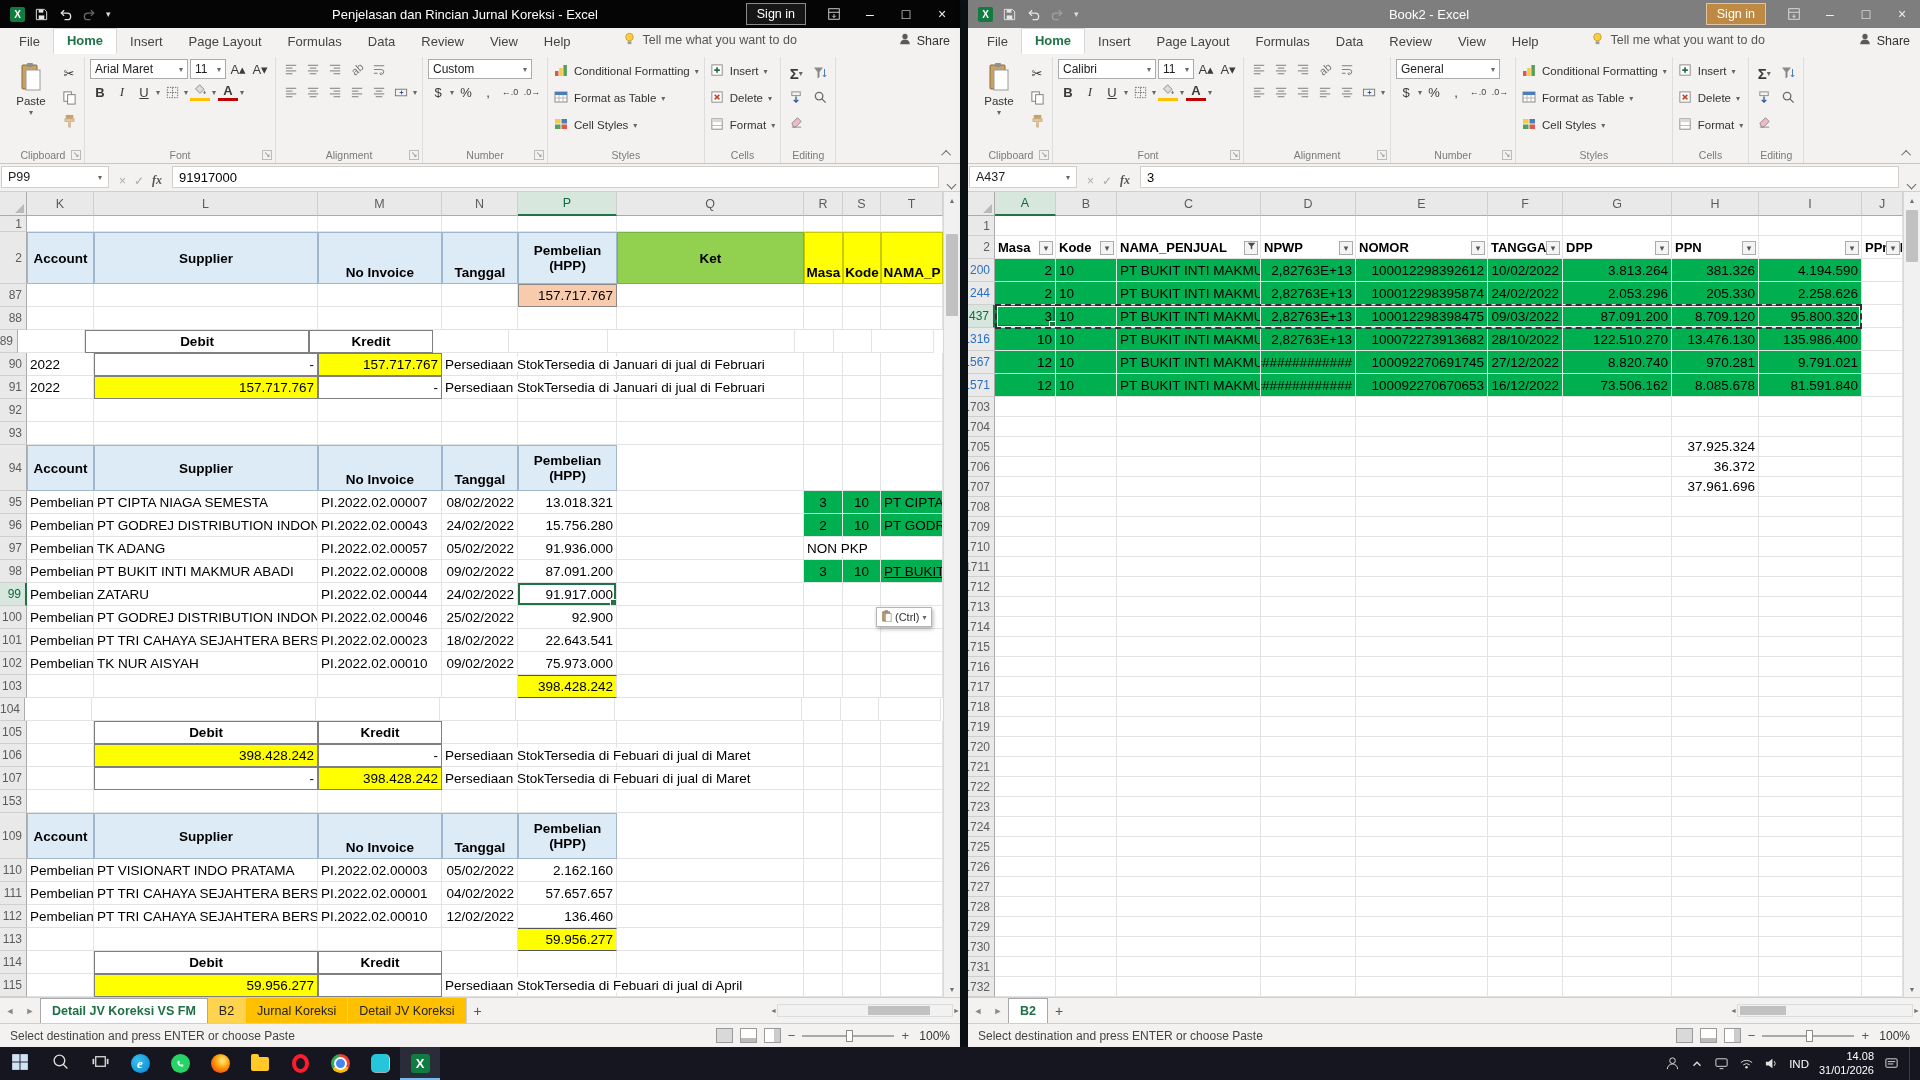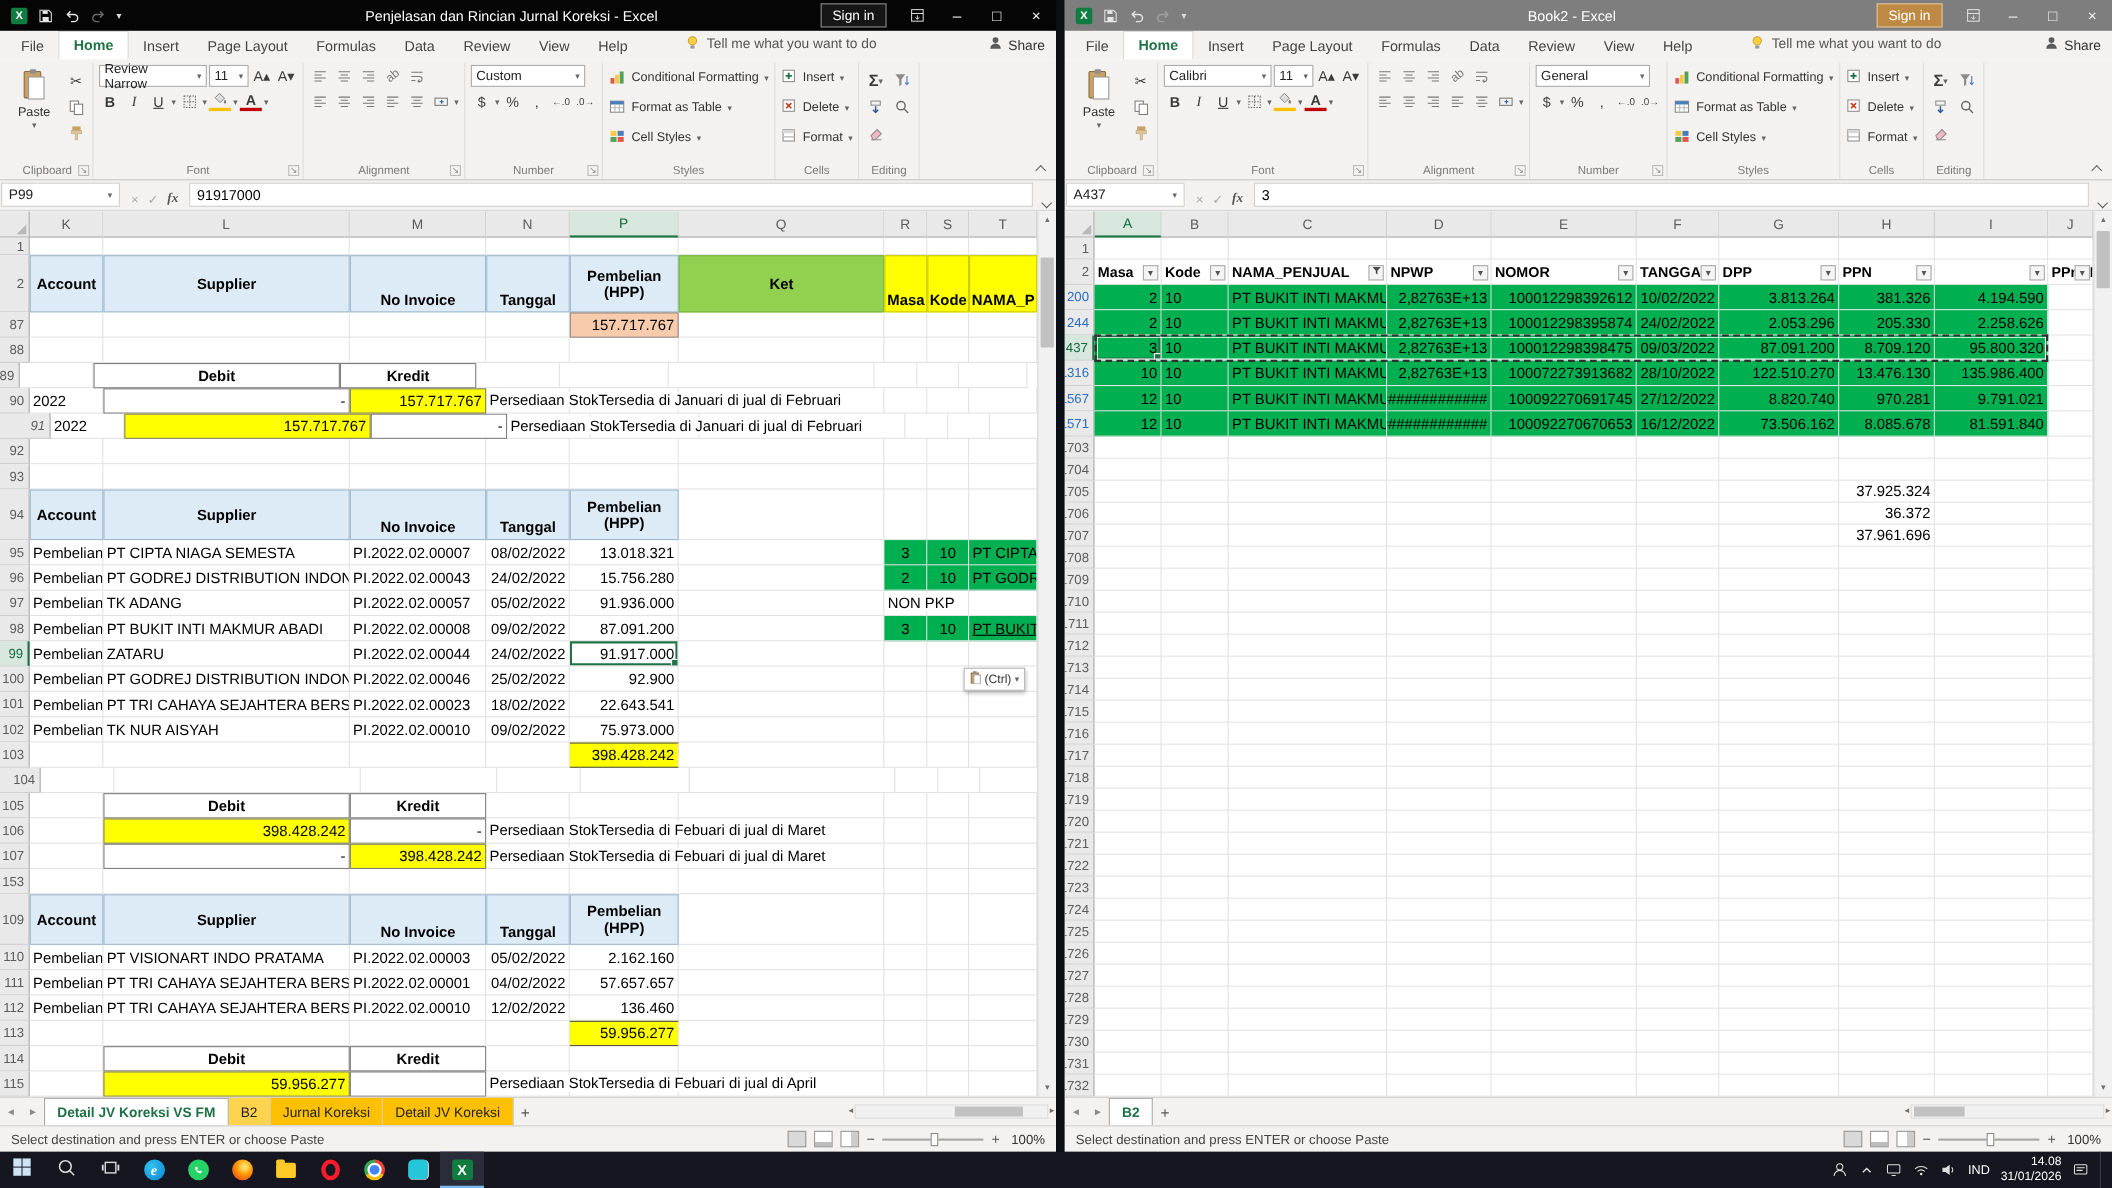--- a/index.html
+++ b/index.html
@@ -259,21 +259,21 @@
           </div>
         </div>
         <div class="rg-label">Clipboard</div>
         <div class="launcher">↘</div>
       </div>
 
       <div class="rgroup">
         <div class="rg-body col">
           <div class="rrow">
             <div class="combo w92">
-                <span>Review Narrow</span>
+                <span>Arial Maret</span>
                 <span class="arr">▾</span>
               </div>
             <div class="combo w34">
                 <span>11</span>
                 <span class="arr">▾</span>
               </div>
             <span class="ic">A▴</span>
             <span class="ic">A▾</span>
           </div>
           <div class="rrow">
@@ -593,21 +593,21 @@
               <div class="cell ovf" style="width: 76px;">
                 <span class="ovft">Persediaan StokTersedia di Januari di jual di Februari</span>
               </div>
               <div class="cell" style="width: 99px;"></div>
               <div class="cell" style="width: 187px;"></div>
               <div class="cell" style="width: 39px;"></div>
               <div class="cell" style="width: 38px;"></div>
               <div class="cell" style="width: 62px;"></div>
             </div>
             <div class="grow" style="height: 23px;">
-              <div class="rn" style="width: 46px; font-style: italic;">91</div>
+              <div class="rn" style="width: 27px;">91</div>
               <div class="cell" style="width: 67px;">2022</div>
               <div class="cell jnum yl" style="width: 224px;">157.717.767</div>
               <div class="cell jnum" style="width: 124px;">-</div>
               <div class="cell ovf" style="width: 76px;">
                 <span class="ovft">Persediaan StokTersedia di Januari di jual di Februari</span>
               </div>
               <div class="cell" style="width: 99px;"></div>
               <div class="cell" style="width: 187px;"></div>
               <div class="cell" style="width: 39px;"></div>
               <div class="cell" style="width: 38px;"></div>
@@ -753,21 +753,21 @@
               <div class="cell" style="width: 224px;"></div>
               <div class="cell" style="width: 124px;"></div>
               <div class="cell" style="width: 76px;"></div>
               <div class="cell tnum" style="width: 99px;">398.428.242</div>
               <div class="cell" style="width: 187px;"></div>
               <div class="cell" style="width: 39px;"></div>
               <div class="cell" style="width: 38px;"></div>
               <div class="cell" style="width: 62px;"></div>
             </div>
             <div class="grow" style="height: 23px;">
-              <div class="rn" style="width: 37px;">104</div>
+              <div class="rn" style="width: 25px;">104</div>
               <div class="cell" style="width: 67px;"></div>
               <div class="cell" style="width: 224px;"></div>
               <div class="cell" style="width: 124px;"></div>
               <div class="cell" style="width: 76px;"></div>
               <div class="cell" style="width: 99px;"></div>
               <div class="cell" style="width: 187px;"></div>
               <div class="cell" style="width: 39px;"></div>
               <div class="cell" style="width: 38px;"></div>
               <div class="cell" style="width: 62px;"></div>
             </div>

